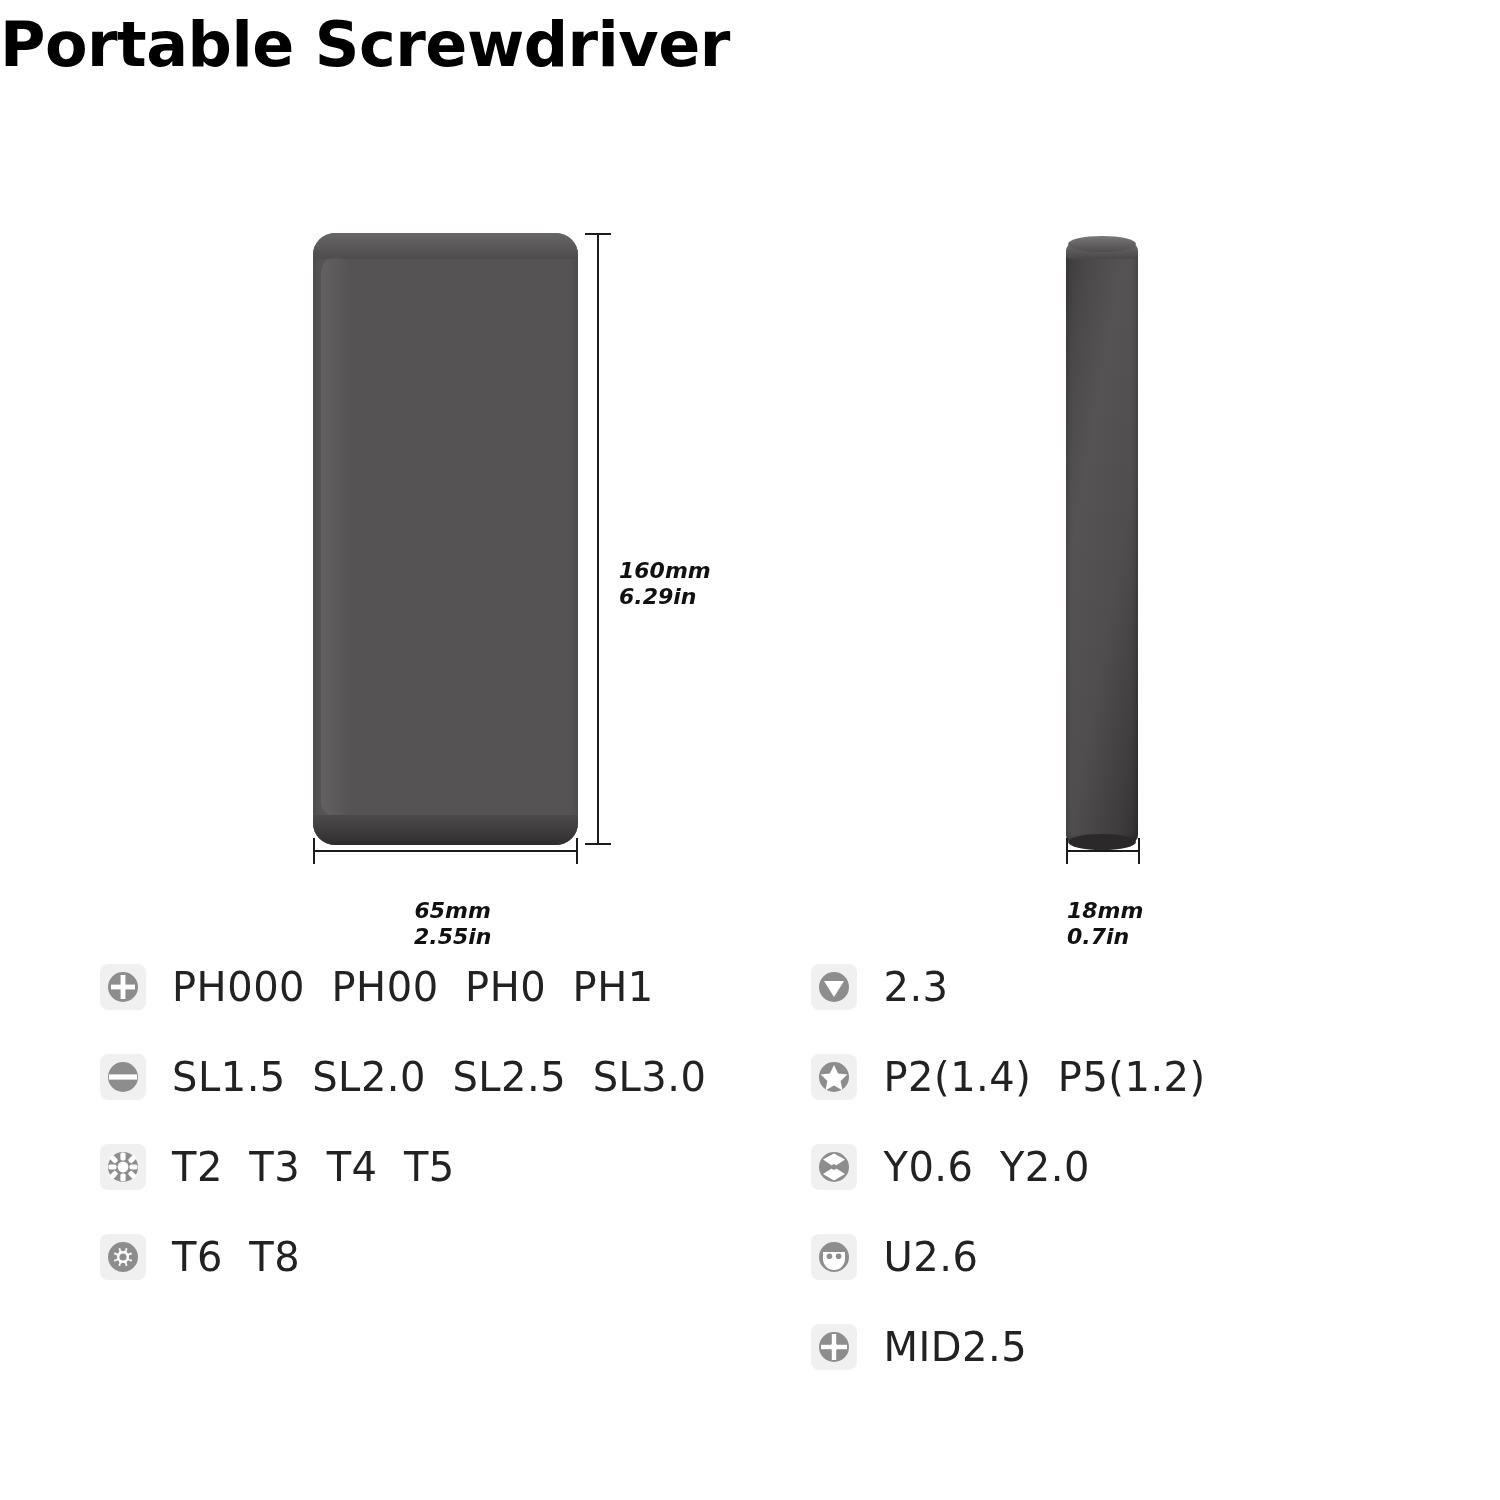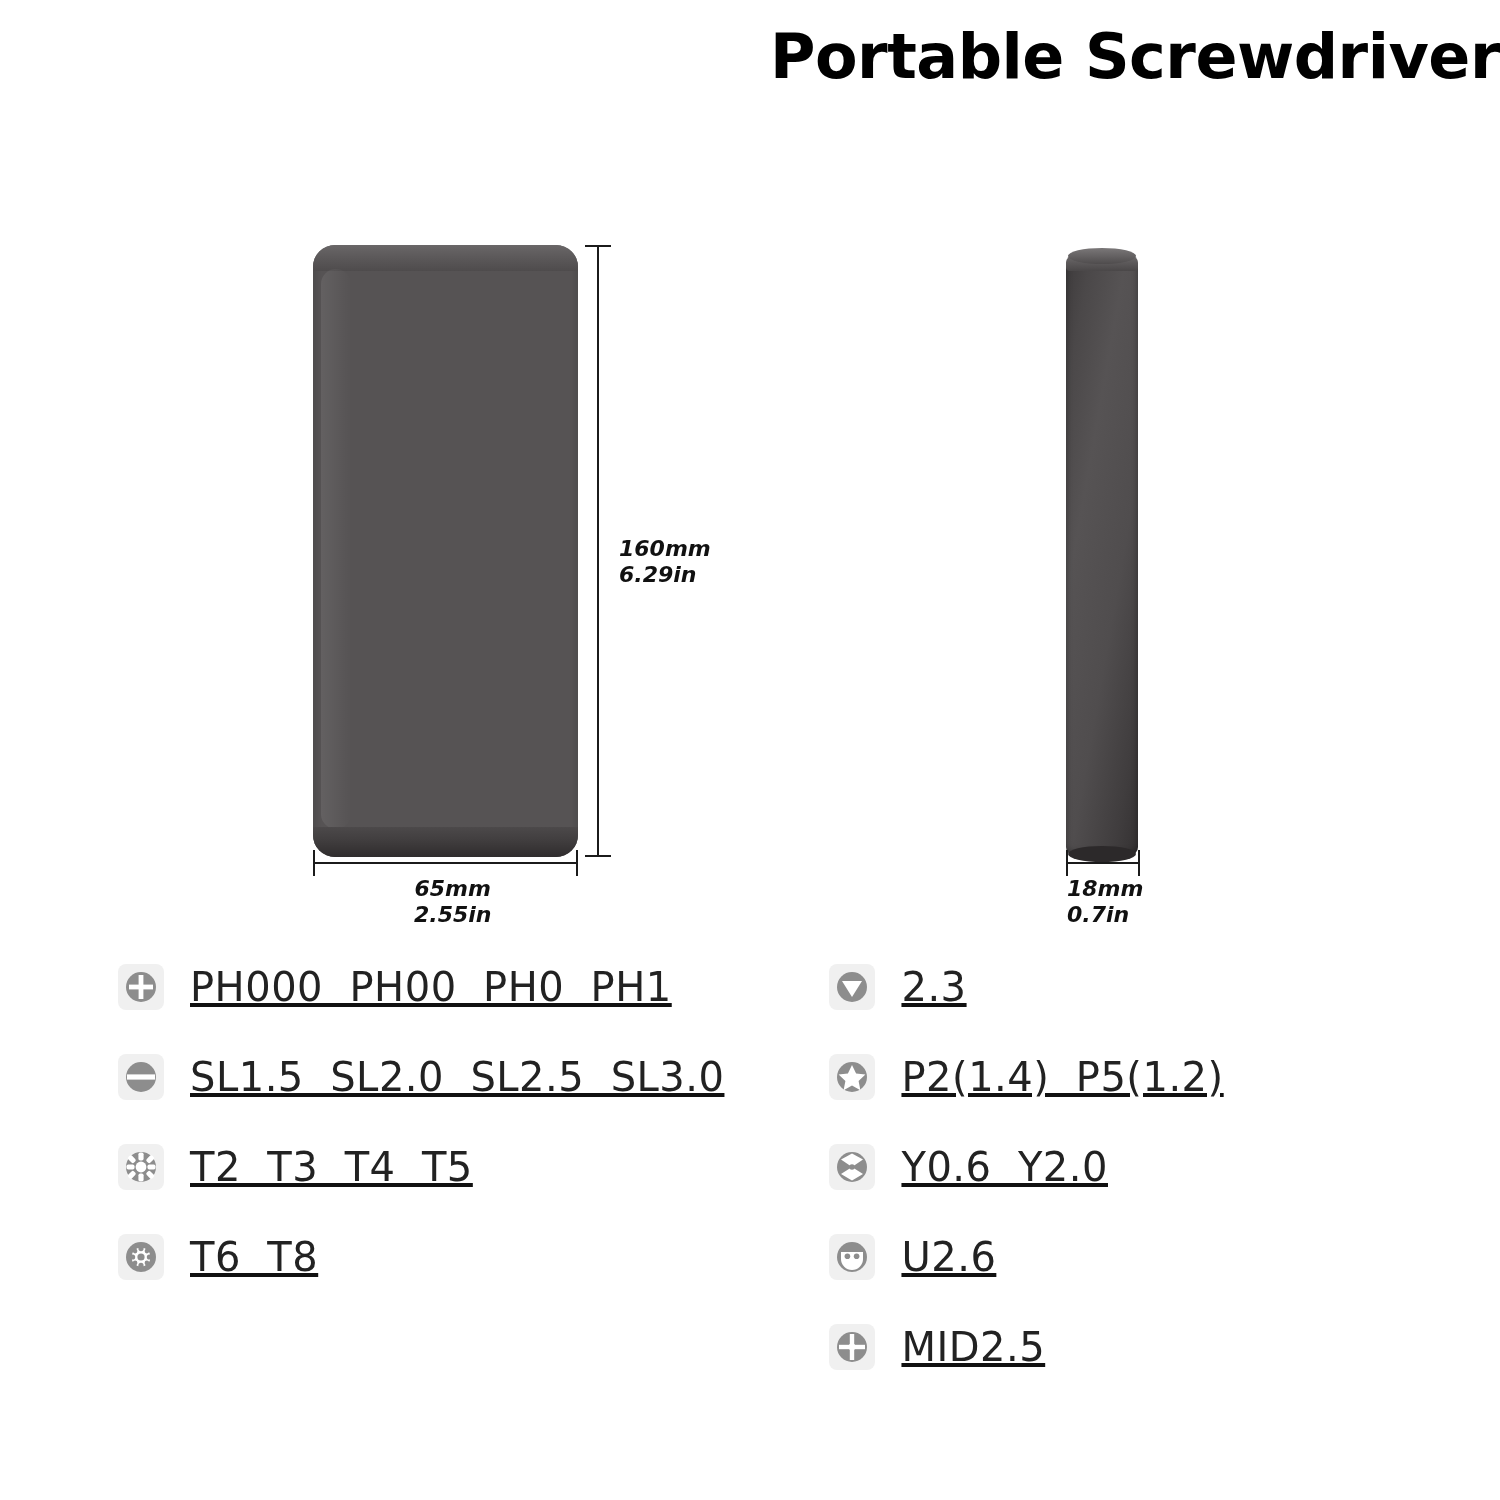--- a/index.html
+++ b/index.html
@@ -11,25 +11,25 @@
     width: 1500px;
     height: 1500px;
     font-family: "DejaVu Sans", "Liberation Sans", sans-serif;
     color: #111111;
     overflow: hidden;
     position: relative;
   }
 
   
   .title {
-    text-align: right;
+    text-align: left;
     font-size: 62px;
     font-weight: bold;
     letter-spacing: -0.5px;
-    margin-top: 20px;
+    margin-top: 8px;
     color: #000;
   }
 
   
   .product-area {
     position: relative;
     height: 700px;
   }
 
   
@@ -135,34 +135,34 @@
     background: #1b1b1b;
   }
   .dim-label {
     position: absolute;
     font-style: italic;
     font-weight: bold;
     font-size: 22px;
     line-height: 26px;
     color: #111;
     white-space: pre-line;
+    margin-top: 34px;
   }
   .cap {
     position: absolute;
     background: #1b1b1b;
   }
 
   
   .bits {
     position: absolute;
     top: 960px;
-    left: 18px;
+    left: 0;
     width: 1204px;
     display: flex;
-    text-decoration: underline;
   }
   .bits-col {
     display: flex;
     flex-direction: column;
     gap: 36px;
   }
   .bits-col.left { width: 780px; padding-left: 100px; box-sizing: border-box; }
   .bits-col.right { width: 720px; padding-left: 105px; box-sizing: border-box; }
 
   .bit-row {

